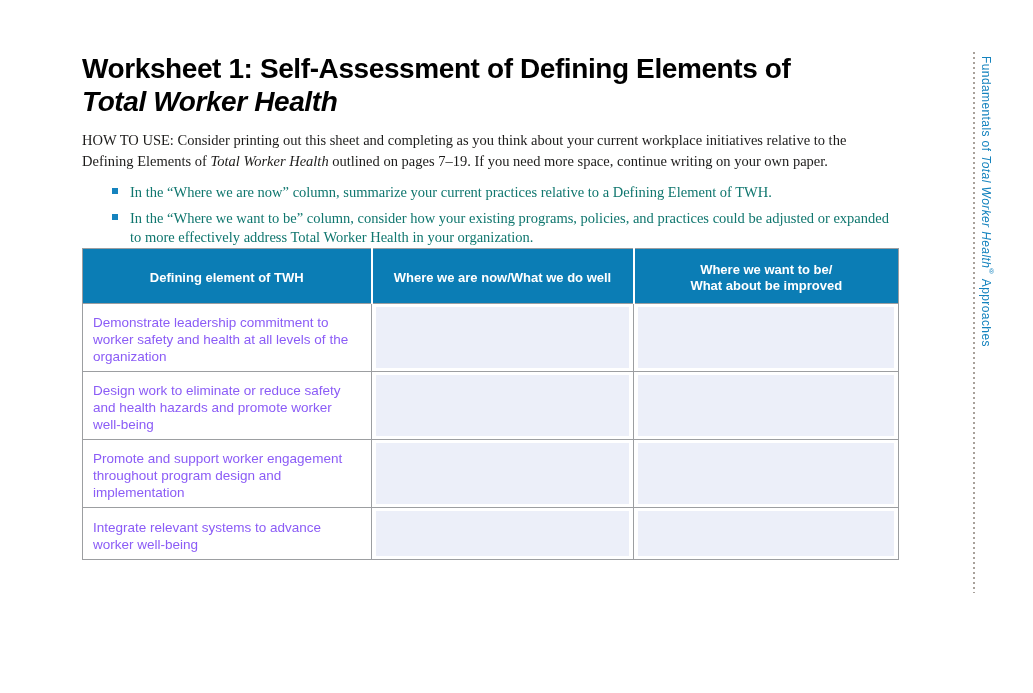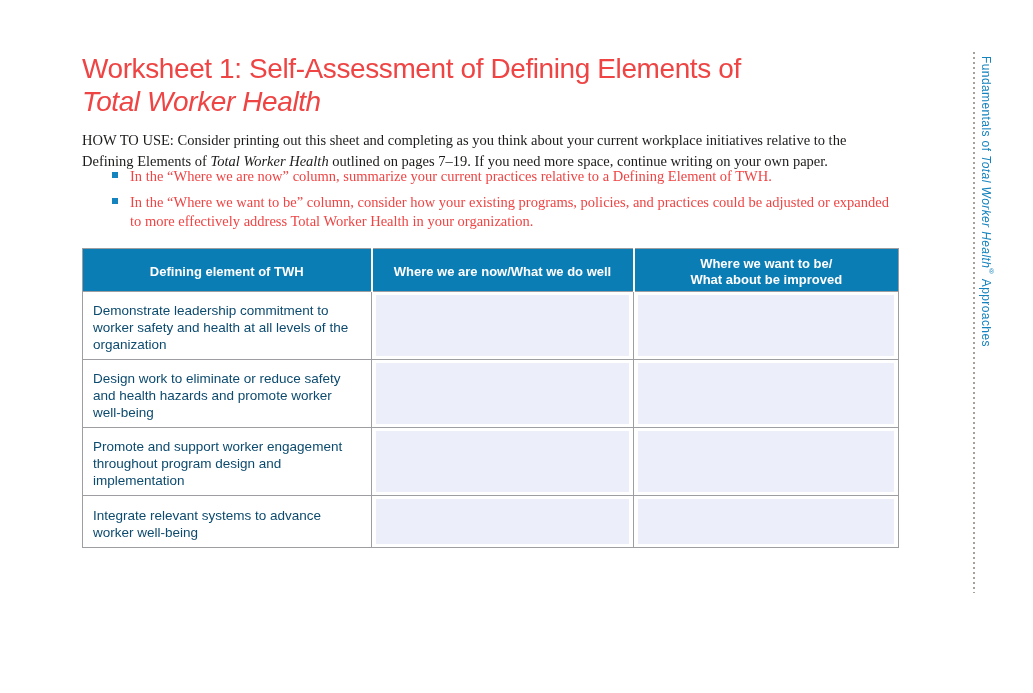--- a/index.html
+++ b/index.html
@@ -5,38 +5,38 @@
   * { margin:0; padding:0; box-sizing:border-box; }
   html,body { background:#ffffff; }
   .page {
     position:relative; width:1033px; height:693px; background:#ffffff;
     font-family:"Liberation Sans", sans-serif; overflow:hidden;
   }
 
   
   .title {
     position:absolute; left:82px; top:52px; width:830px;
-    color:#ef4444; font-weight:normal; font-size:28px; line-height:33px;
+    color:#000000; font-weight:bold; font-size:28px; line-height:33px;
     letter-spacing:-0.4px;
   }
   .title .line2 { font-style:italic; }
 
   
   .howto {
     position:absolute; left:82px; top:130px; width:818px;
     font-family:"Liberation Serif", serif; font-size:14.5px; line-height:20.5px;
     color:#1c1b1a;
   }
   .it { font-style:italic; }
 
   
   .bullets {
-    position:absolute; left:112px; top:167px; width:788px;
+    position:absolute; left:112px; top:183px; width:788px;
     font-family:"Liberation Serif", serif; font-size:14.5px; line-height:19px;
-    color:#ef4444; list-style:none;
+    color:#0f766e; list-style:none;
   }
   .bullet { position:relative; padding-left:18px; margin-bottom:7px; }
   .bullet .sq {
     position:absolute; left:0; top:5px; width:6px; height:6px; background:#1583BE;
   }
 
   
   .twh-table {
     position:absolute; left:82px; top:248px; width:816px;
     border-collapse:collapse; table-layout:fixed;
@@ -48,28 +48,28 @@
     background:#0B7DB5; color:#ffffff; font-size:13px; font-weight:bold;
     text-align:center; vertical-align:middle; line-height:16px;
     border:1px solid #9C9EA1; white-space:pre-line; padding-top:4px;
   }
   .twh-table th + th { border-left:2px solid #ffffff; }
   .twh-table td {
     border:1px solid #9C9EA1; vertical-align:middle; position:relative;
     background:#ffffff;
   }
   .twh-table td.label {
-    font-size:13.5px; line-height:17px; color:#0c4a6e;
+    font-size:13.5px; line-height:17px; color:#8b5cf6;
     padding:10px 12px 6px 10px;
   }
   .twh-table td.fill .box {
     position:absolute; left:4px; right:4px; top:3px; bottom:3px;
     background:#ECEFF9;
   }
-  tr.hr  { height:43px; }
+  tr.hr  { height:55px; }
   tr.r1  { height:68px; }
   tr.r2  { height:53px; }
   tr.r3  { height:67px; }
   tr.r4  { height:51px; }
   tr.r5  { height:52px; }
 
   
   .side-dots {
     position:absolute; left:973px; top:52px; width:2px; height:541px;
     background:repeating-linear-gradient(to bottom, #A8A19B 0 2px, transparent 2px 5px);

